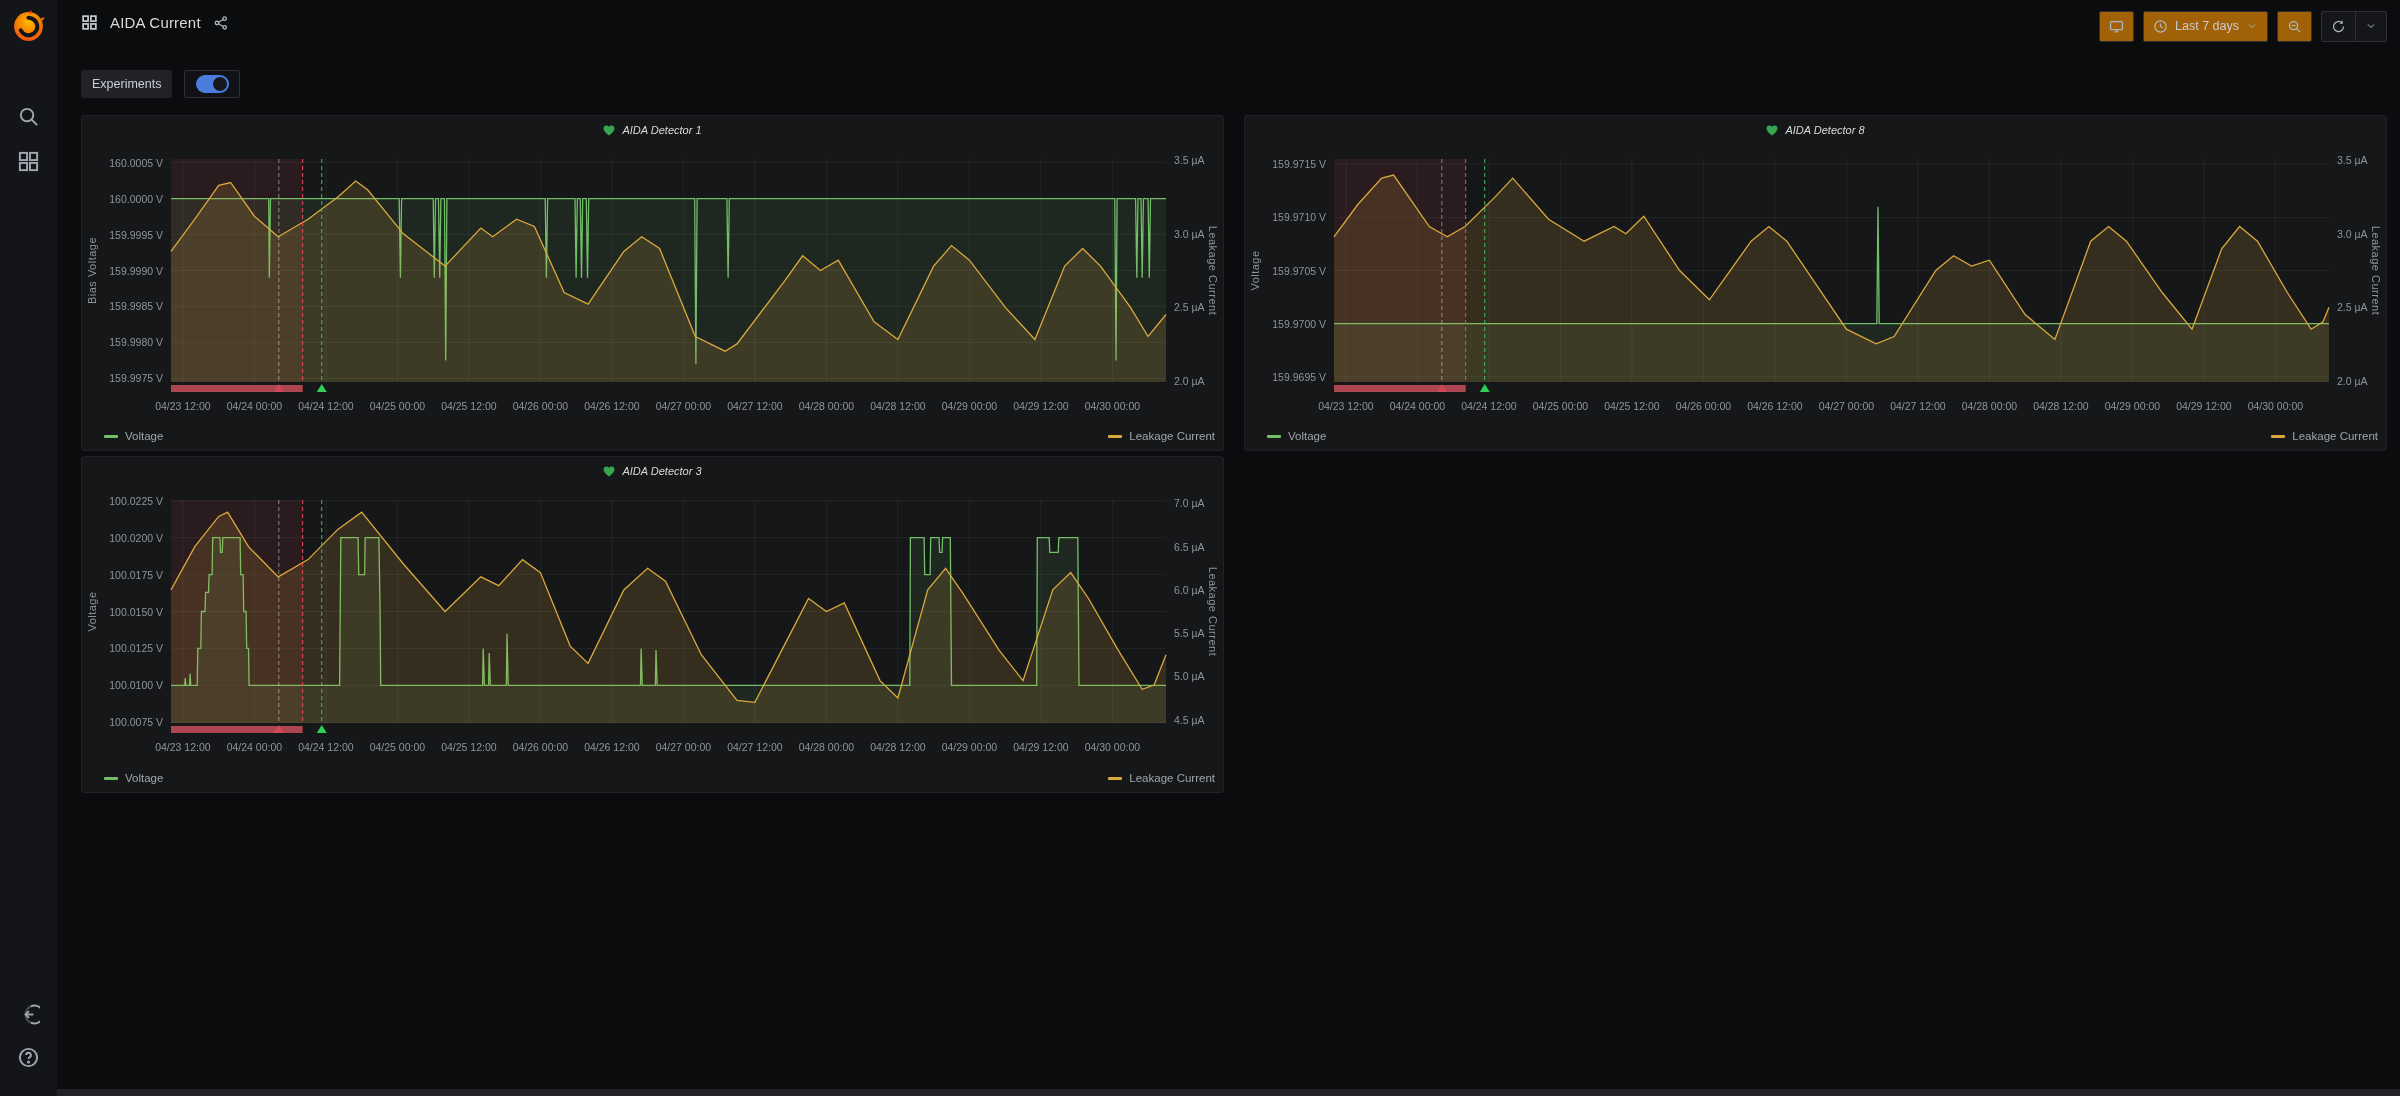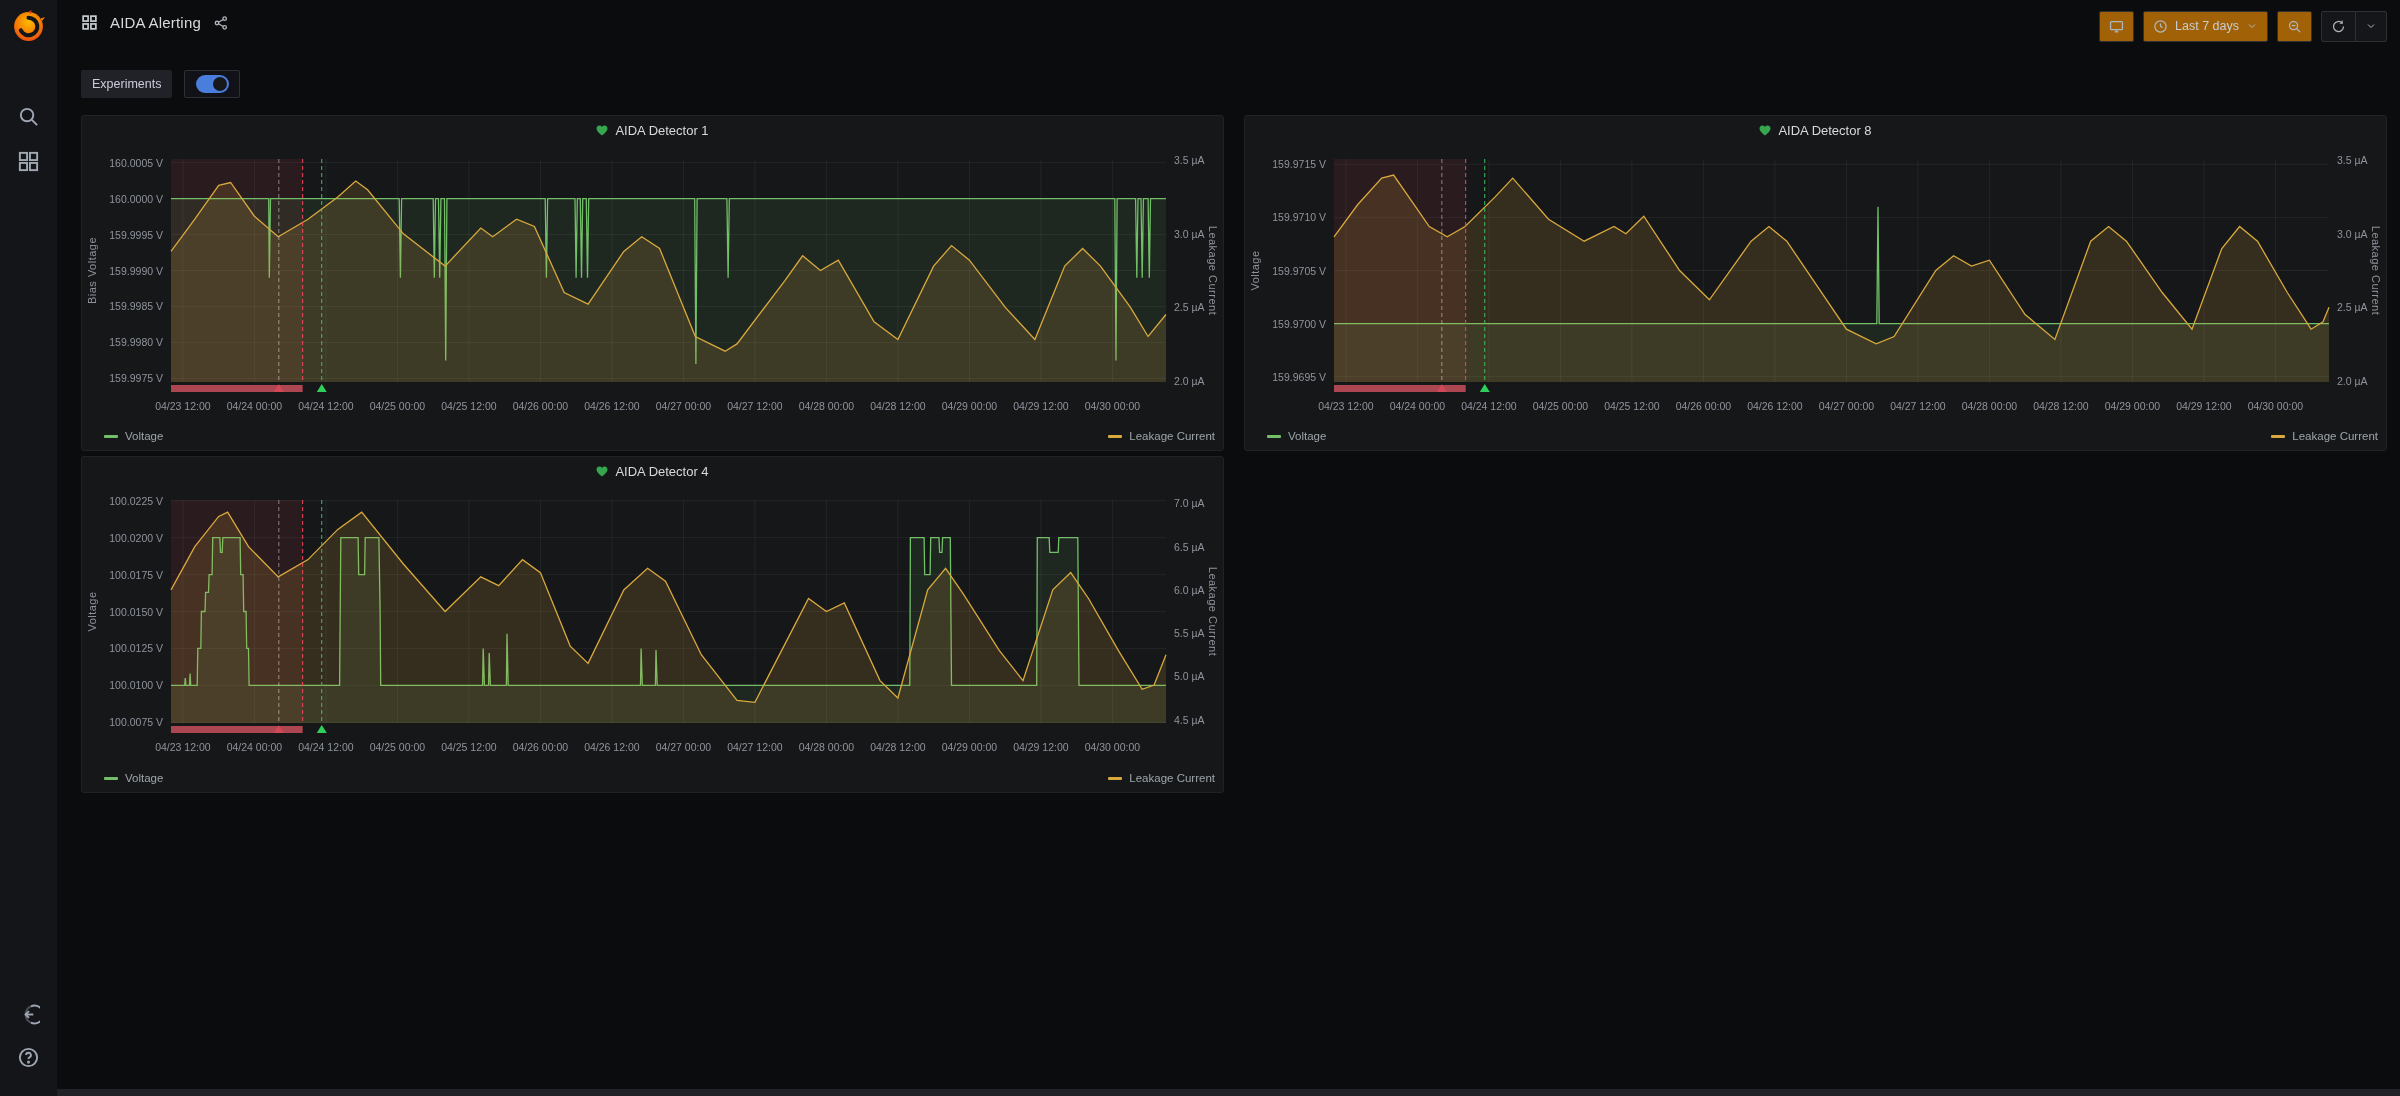--- a/index.html
+++ b/index.html
@@ -37,21 +37,21 @@
   .switch { width:33px; height:18px; border-radius:9px; background:#4a7edd; position:relative; }
   .switch .knob { position:absolute; right:2px; top:2px; width:14px; height:14px; border-radius:50%; background:#17181c; }
 
   
   .panel { position:absolute; background:#161719; border:1px solid #202226; border-radius:3px; }
   .panel-1 { left:81px;  top:115px; width:1143px; height:336px; }
   .panel-2 { left:1244px; top:115px; width:1143px; height:336px; }
   .panel-3 { left:81px;  top:456px; width:1143px; height:337px; }
   .panel-header { position:absolute; left:0; top:0; width:100%; height:28px; display:flex;
                   align-items:center; justify-content:center; gap:7px; cursor:pointer; }
-  .panel-title { font-size:13px; color:#d8d9da; }
+  .panel-title { font-size:11px; color:#d8d9da;font-style:italic; }
   .heart { width:12px; height:11px; display:block; }
   .panel svg.plot { position:absolute; left:0; top:0; }
   .legend { position:absolute; left:0; bottom:8px; width:100%; display:flex; justify-content:space-between;
             padding:0 8px 0 22px; font-size:11.5px; color:#9da5ab; }
   .legend .item { display:flex; align-items:center; gap:7px; cursor:pointer; }
   .legend .swatch { width:14px; height:3px; border-radius:1px; display:inline-block; }
 
   .bottom-scrollbar { position:absolute; left:0; bottom:0; width:100%; height:7px; background:#202227; }
 
   text { font-family:"Liberation Sans", sans-serif; }
@@ -109,21 +109,21 @@
 <div class="header">
   <div class="nav-left">
     <span class="apps-icon">
       <svg viewBox="0 0 24 24" fill="none" stroke="currentColor" stroke-width="2.4">
           <rect x="3" y="3" width="7" height="7"></rect>
           <rect x="14" y="3" width="7" height="7"></rect>
           <rect x="3" y="14" width="7" height="7"></rect>
           <rect x="14" y="14" width="7" height="7"></rect>
         </svg>
     </span>
-    <span class="page-title">AIDA Alerting</span>
+    <span class="page-title">AIDA Current</span>
     <span class="share-icon">
       <svg viewBox="0 0 24 24" fill="none" stroke="currentColor" stroke-width="2">
           <circle cx="6" cy="12" r="2.6"></circle>
           <circle cx="17.5" cy="5.5" r="2.6"></circle>
           <circle cx="17.5" cy="18.5" r="2.6"></circle>
           <line x1="8.3" y1="10.8" x2="15.2" y2="6.7"></line>
           <line x1="8.3" y1="13.2" x2="15.2" y2="17.3"></line>
         </svg>
     </span>
   </div>
@@ -329,21 +329,21 @@
         <span class="swatch" style="background: rgb(217, 169, 61);"></span>
         <span>Leakage Current</span>
       </span>
     </div>
   </div>
 <div class="panel panel-3">
     <div class="panel-header">
       <svg class="heart" viewBox="0 0 12 11">
         <path d="M6 10.6 C2.9 8.1 0.5 6.1 0.5 3.6 C0.5 1.9 1.9 0.6 3.5 0.6 C4.5 0.6 5.5 1.2 6 2 C6.5 1.2 7.5 0.6 8.5 0.6 C10.1 0.6 11.5 1.9 11.5 3.6 C11.5 6.1 9.1 8.1 6 10.6 Z" fill="#36A64F"></path>
       </svg>
-      <span class="panel-title">AIDA Detector 4</span>
+      <span class="panel-title">AIDA Detector 3</span>
     </div>
     <svg class="plot" width="1141" height="305" viewBox="0 0 1141 305" style="top: 28px;">
       <line x1="89" x2="1084" y1="15.738410596051509" y2="15.738410596051509" stroke="rgba(255,255,255,0.06)"></line>
       <line x1="89" x2="1084" y1="52.65894039736767" y2="52.65894039736767" stroke="rgba(255,255,255,0.06)"></line>
       <line x1="89" x2="1084" y1="89.57947019868384" y2="89.57947019868384" stroke="rgba(255,255,255,0.06)"></line>
       <line x1="89" x2="1084" y1="126.5" y2="126.5" stroke="rgba(255,255,255,0.06)"></line>
       <line x1="89" x2="1084" y1="163.42052980131618" y2="163.42052980131618" stroke="rgba(255,255,255,0.06)"></line>
       <line x1="89" x2="1084" y1="200.34105960263233" y2="200.34105960263233" stroke="rgba(255,255,255,0.06)"></line>
       <line x1="89" x2="1084" y1="237.26158940415837" y2="237.26158940415837" stroke="rgba(255,255,255,0.06)"></line>
       <line x1="100.91616766467067" x2="100.91616766467067" y1="15" y2="238" stroke="rgba(255,255,255,0.06)"></line>

